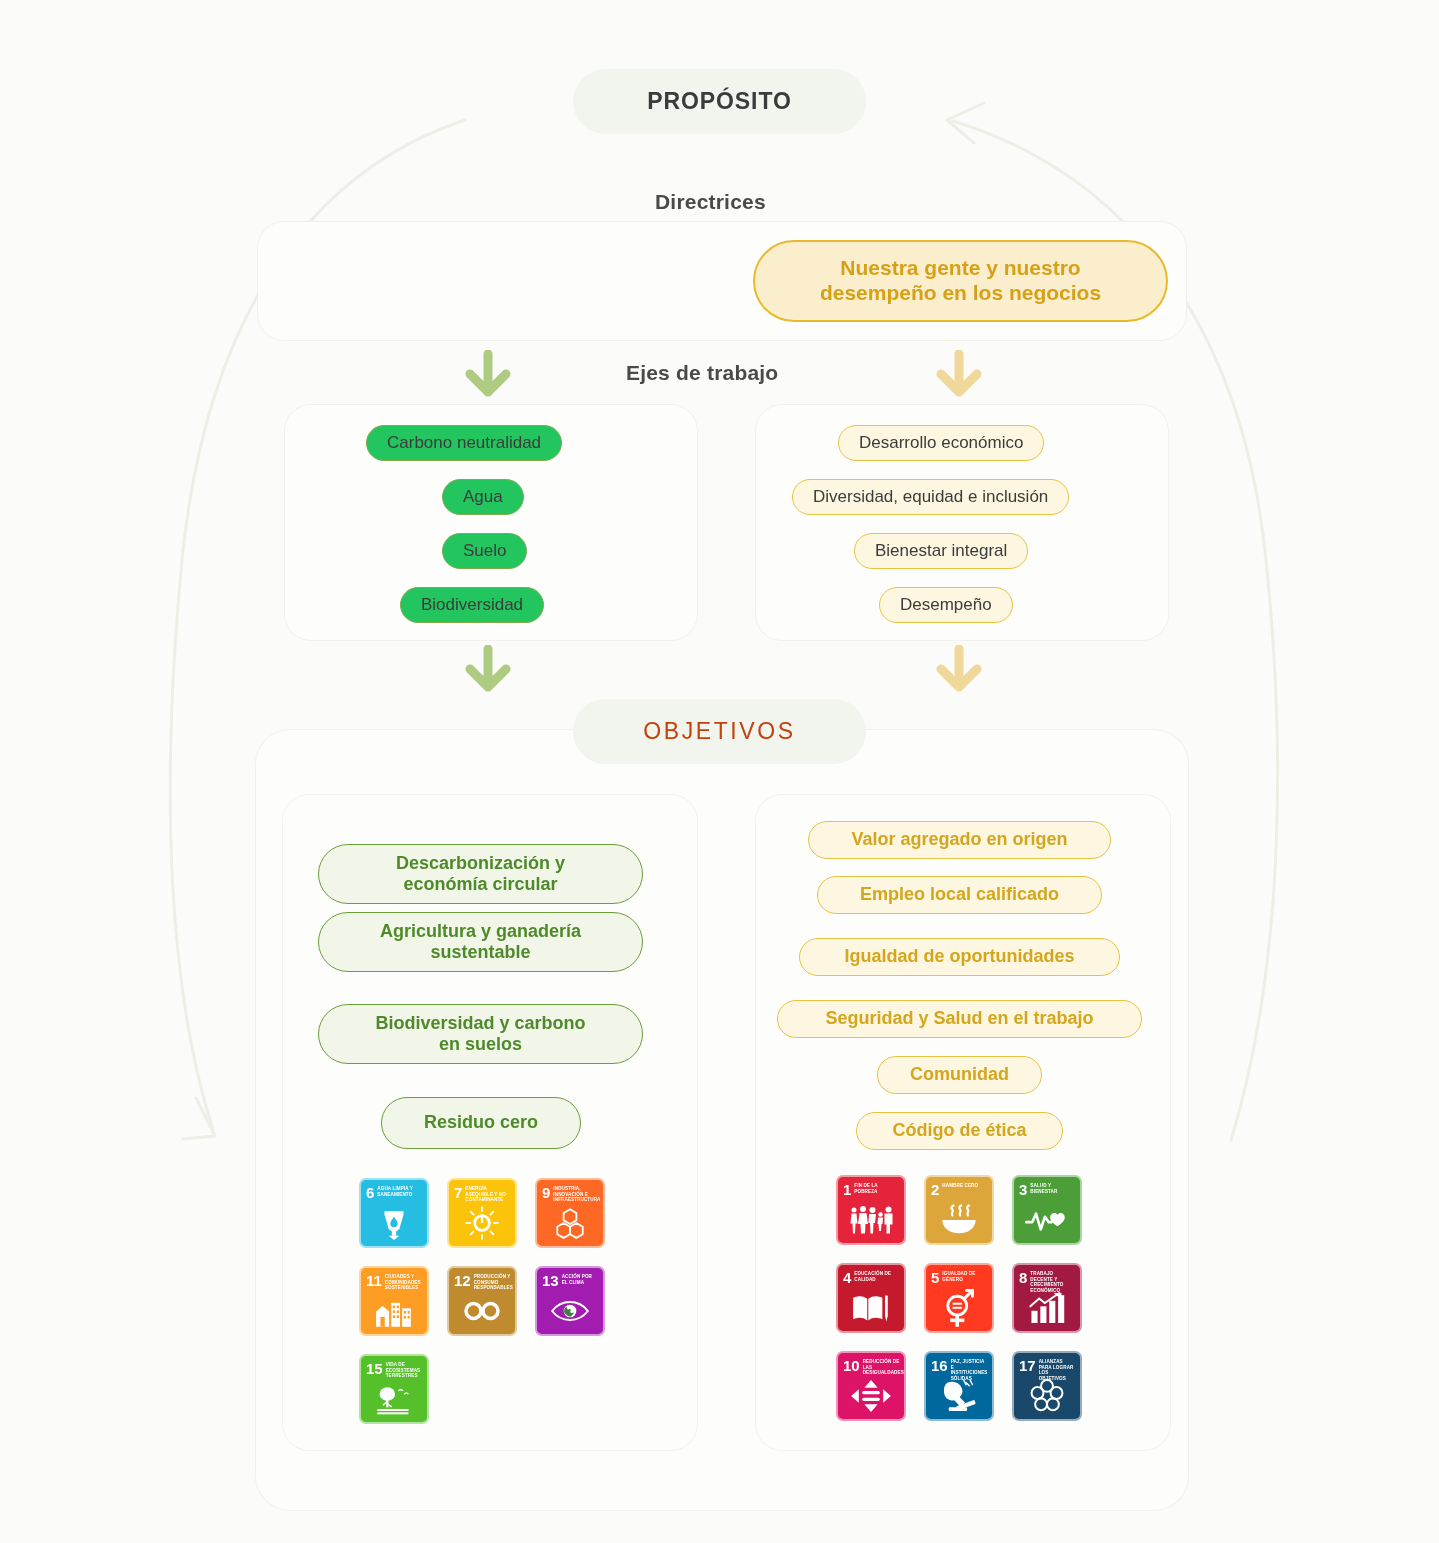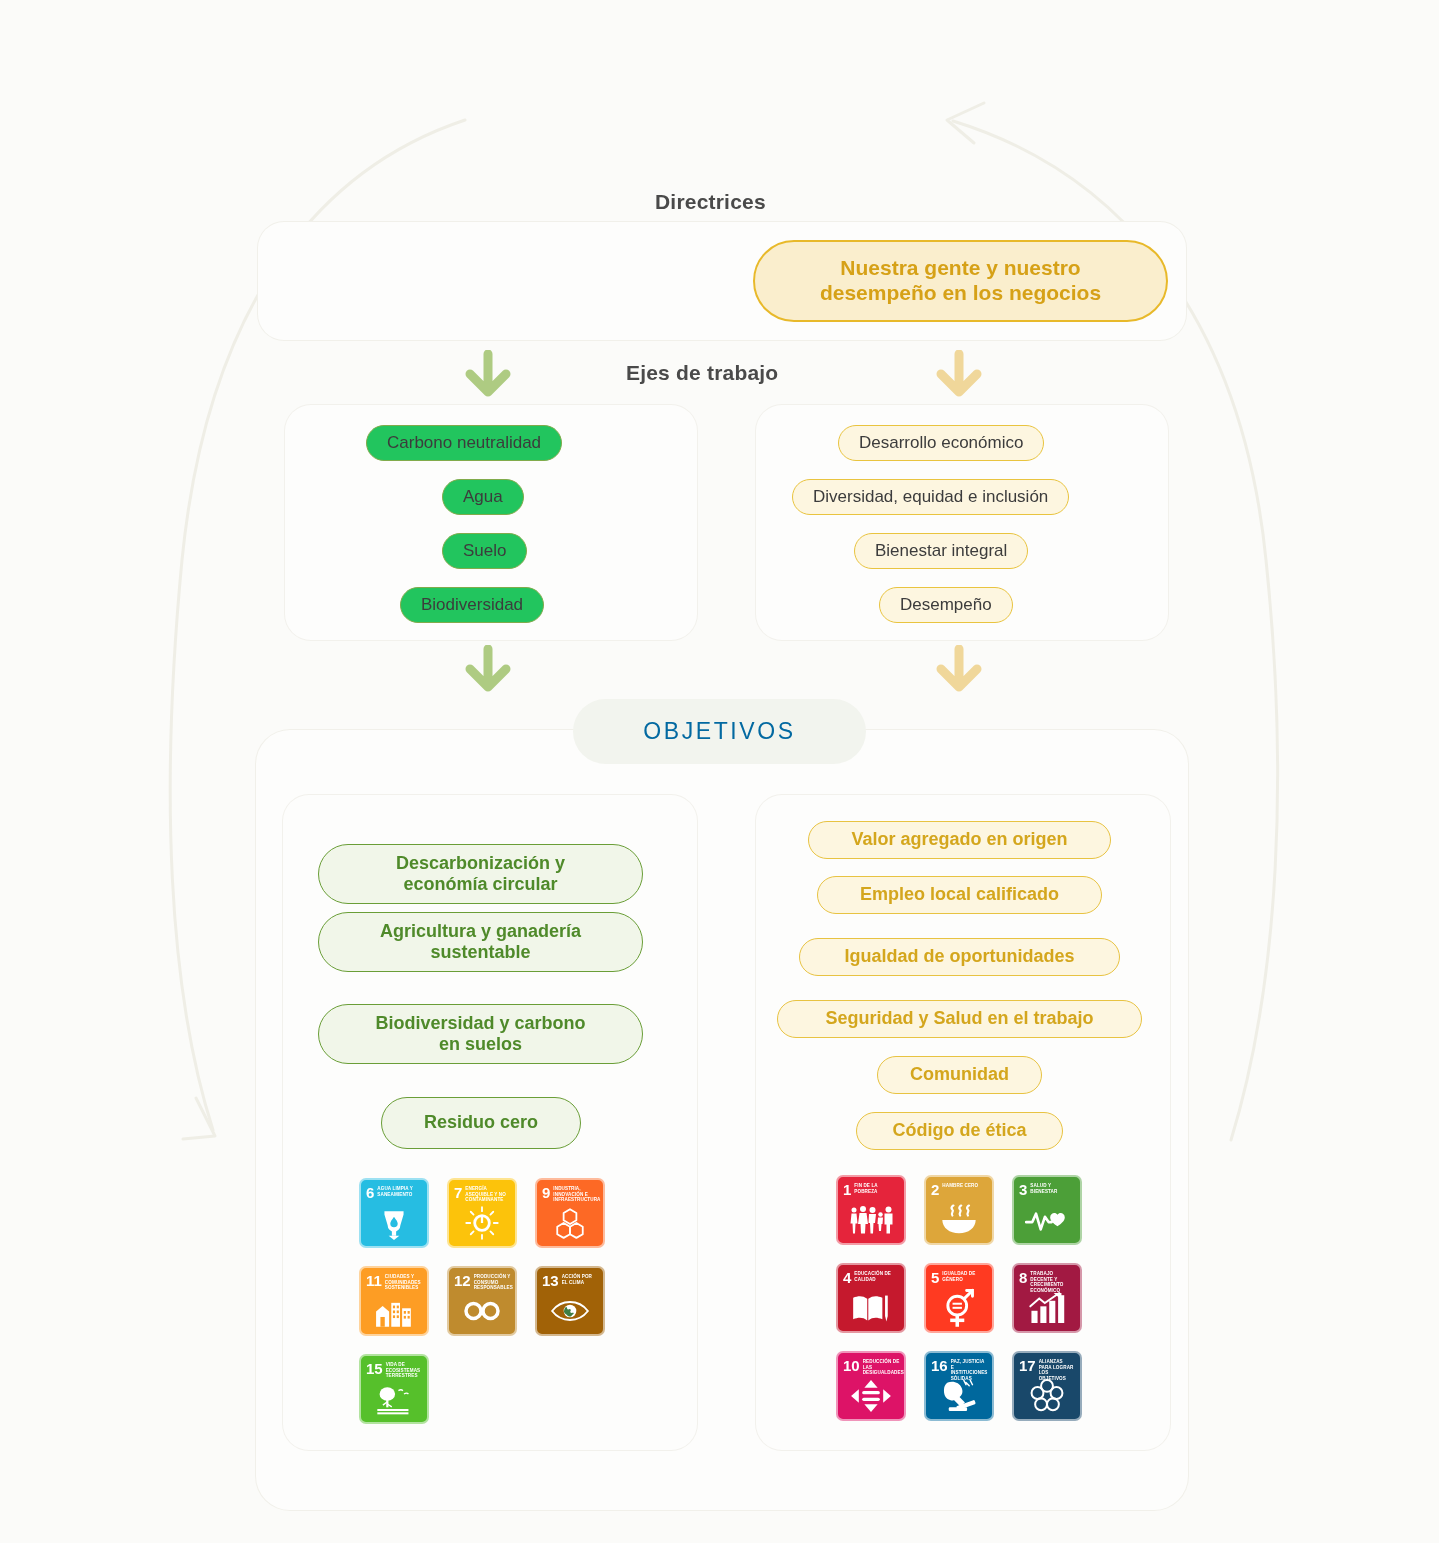--- a/index.html
+++ b/index.html
@@ -93,21 +93,21 @@
     box-shadow:0 0 0 1px #f1f0ea;
     z-index:2;
   }
   #objetivos-banner{
     position:absolute;left:573px;top:699px;width:293px;height:65px;
     background:#f2f4ee;border-radius:999px;
     display:flex;align-items:center;justify-content:center;
     z-index:6;
   }
   #objetivos-banner span{
-    font-size:23px;color:#0369a1;letter-spacing:2.6px;
+    font-size:23px;color:#c2410c;letter-spacing:2.6px;
   }
 
   .obj-col{
     position:absolute;z-index:3;
     background:#fdfdfc;border-radius:26px;
     box-shadow:0 0 0 1px #f2f1ec;
   }
   #obj-left{left:283px;top:795px;width:414px;height:655px;}
   #obj-right{left:756px;top:795px;width:414px;height:655px;}
 
@@ -157,20 +157,23 @@
     <g fill="none" stroke="#efeee6" stroke-width="3" stroke-linecap="round" stroke-linejoin="round">
 
       <path d="M465,120 C300,175 205,330 182,560 C160,790 168,990 213,1130"></path>
       <path d="M196,1098 L215,1136 L183,1139"></path>
 
       <path d="M1231,1140 C1280,980 1288,770 1266,560 C1243,330 1132,176 953,121"></path>
       <path d="M984,103 L947,120 L974,143"></path>
     </g>
   </svg>
 
+  <div id="proposito" class="pill">
+    <span>PROPÓSITO</span>
+  </div>
 
   <div class="caption" id="cap-directrices">Directrices</div>
 
   <div id="directrices-card"></div>
 
 
   <div class="pill dir-pill" id="dir-gold">
     <span>
       <span>Nuestra gente y nuestro</span><br><span>desempeño en los negocios</span>
     </span>
@@ -345,21 +348,21 @@
         </div>
         <div class="gl">
           <svg width="40" height="26" viewBox="0 0 80 46">
             <g fill="none" stroke="#fff" stroke-width="7" stroke-linecap="round">
               <circle cx="23" cy="23" r="15"></circle>
               <circle cx="57" cy="23" r="15"></circle>
             </g>
           </svg>
         </div>
       </div>
-      <div class="sdg" style="left: 535px; top: 1266px; background: #a16207;">
+      <div class="sdg" style="left: 535px; top: 1266px; background: #a21caf;">
         <div class="top">
           <div class="num">13</div>
           <div class="ttl">ACCIÓN POR EL CLIMA</div>
         </div>
         <div class="gl">
           <svg width="40" height="26" viewBox="0 0 76 40">
             <path fill="none" stroke="#fff" stroke-width="3.6" d="M4 20c10-13 22-17 34-17s24 4 34 17c-10 13-22 17-34 17S14 33 4 20z"></path>
             <circle cx="38" cy="20" r="12" fill="#fff"></circle>
             <g fill="#3F7E44">
               <path d="M31 12c2 2 1 4 3 5s3-2 5 0-2 4 0 6 5-1 6 1-3 3-4 5-4 2-6 1-4-4-6-5-3-4-2-7 2-5 4-6z"></path>

